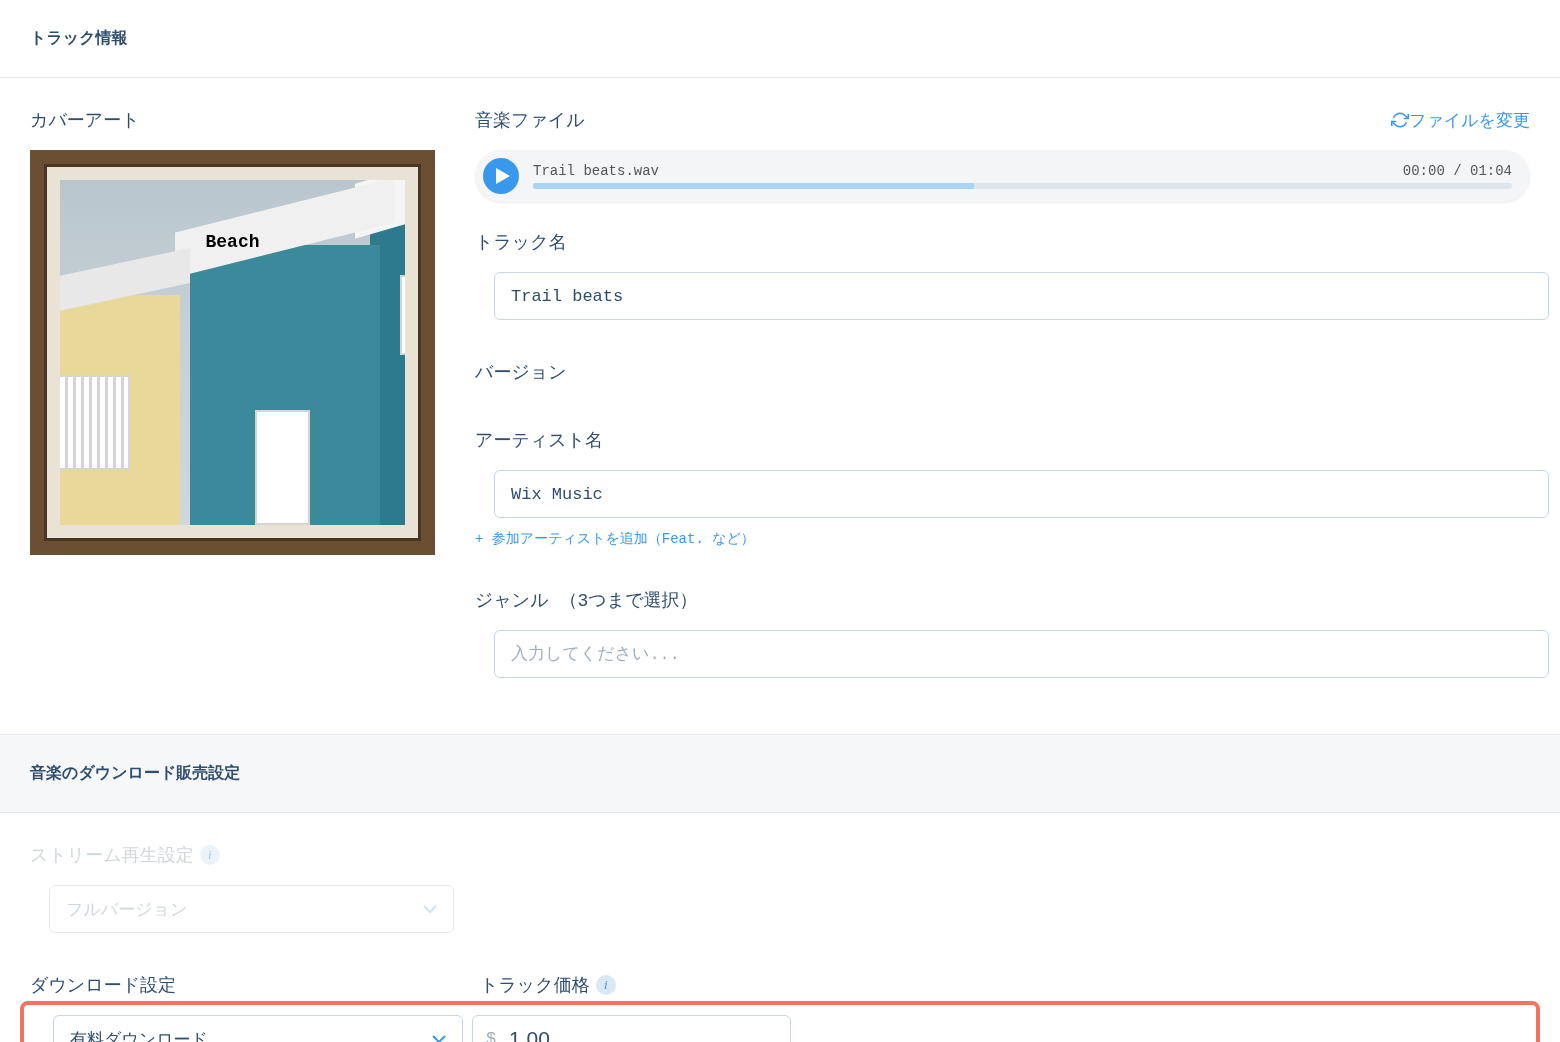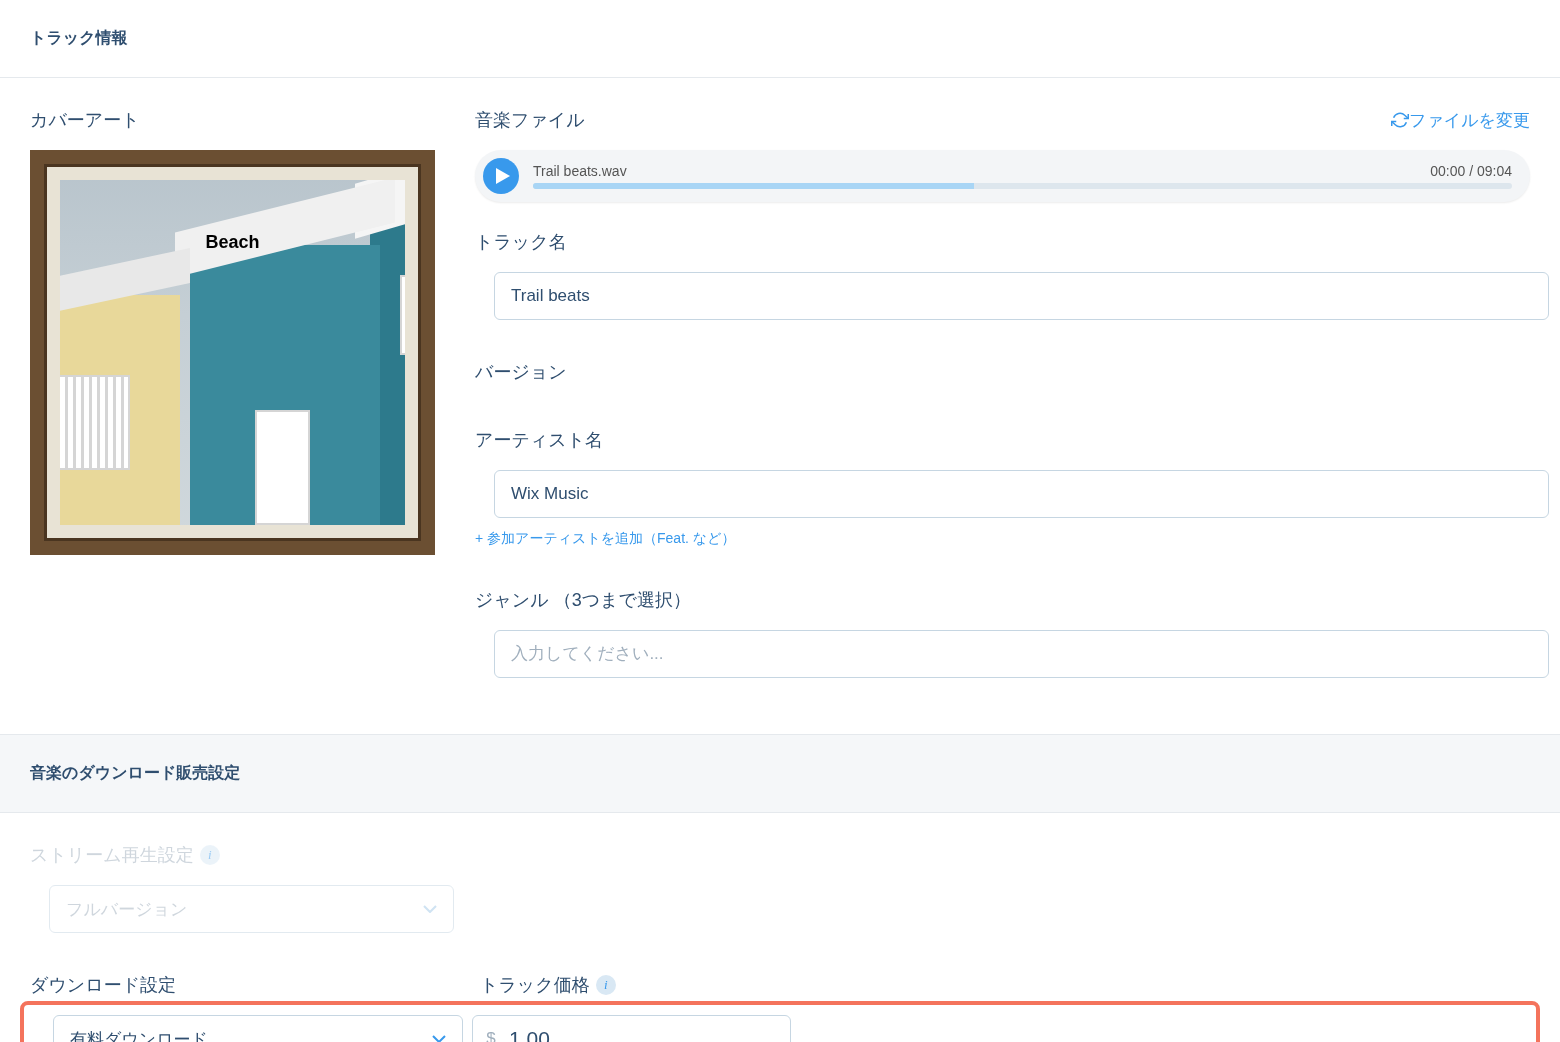--- a/index.html
+++ b/index.html
@@ -1,19 +1,19 @@
 <!DOCTYPE html>
 <html><head>
 <meta charset="utf-8">
 <style>
 * { box-sizing: border-box; margin: 0; padding: 0; }
 body { font-family: -apple-system, "Helvetica Neue", Arial, sans-serif; background: #fff; color: #2f4e6f; }
 .section-header { padding: 28px 30px; font-size: 16px; font-weight: 700; color: #2f4e6f; border-bottom: 1px solid #e5e9ed; }
 .section-header.gray { background: #f5f7f9; border-top: 1px solid #e5e9ed; }
-.content { padding: 30px; }
+.content { padding: 30px; font-family: Liberation Mono, monospace; }
 .row { display: flex; gap: 40px; }
 .col-cover { width: 405px; flex-shrink: 0; }
 .col-main { flex: 1; }
 .label { font-size: 18px; color: #2f4e6f; margin-bottom: 18px; display: block; }
 .label-row { display: flex; justify-content: space-between; align-items: center; margin-bottom: 18px; }
 .label-row .label { margin-bottom: 0; }
 .change-file { color: #3899ec; font-size: 17px; display: inline-flex; align-items: center; cursor: pointer; }
 .cover-frame { width: 405px; height: 405px; border: 14px solid #6b4f32; box-shadow: inset 0 0 0 3px #4a3520, inset 0 0 0 16px #e8e3d5; position: relative; background: linear-gradient(to bottom, #b8c4cc 0%, #c5cfd5 40%, #d0d8dc 100%); overflow: hidden; }
 .cover-inner { position: absolute; inset: 16px; overflow: hidden; padding-left: 18px; }
 .beach-title { position: absolute; top: 52px; left: 50%; transform: translateX(-50%); font-weight: 700; font-size: 18px; color: #000; z-index: 5; }
@@ -101,21 +101,21 @@
 
       <div class="player">
         <div class="play-btn">
           <svg width="14" height="16" viewBox="0 0 14 16">
               <path d="M0 0l14 8-14 8z" fill="#fff"></path>
             </svg>
         </div>
         <div class="player-body">
           <div class="player-top">
             <span>Trail beats.wav</span>
-            <span>00:00 / 09:04</span>
+            <span>00:00 / 01:04</span>
           </div>
           <div class="progress">
               <div class="progress-fill"></div>
             </div>
         </div>
       </div>
 
       <div class="form-row">
         <div class="form-col">
           <span class="label">トラック名</span>

